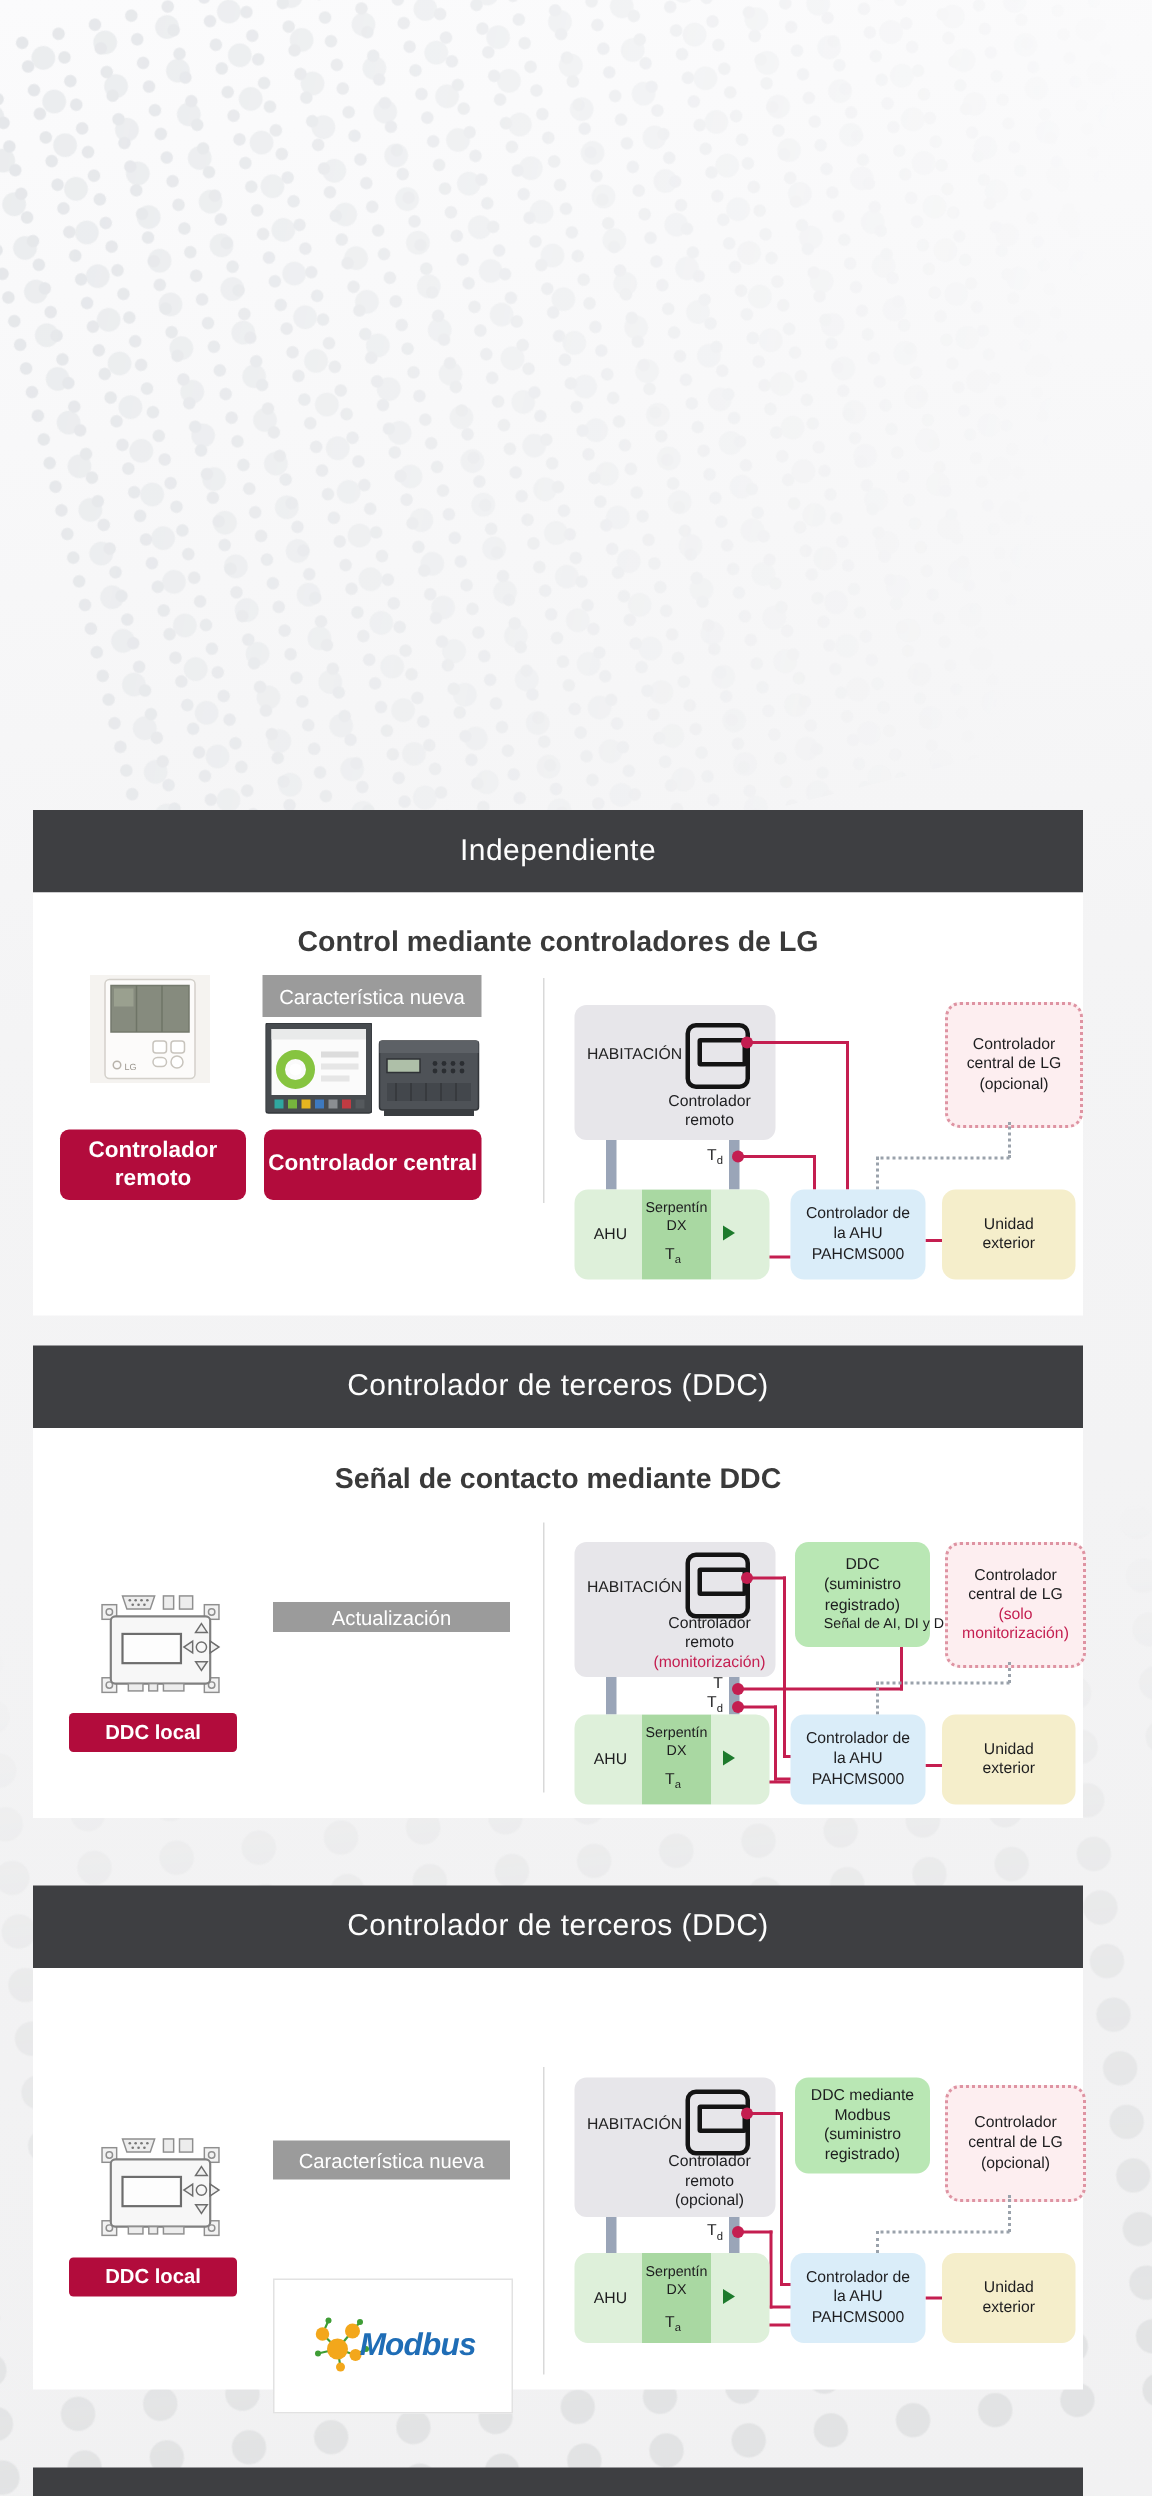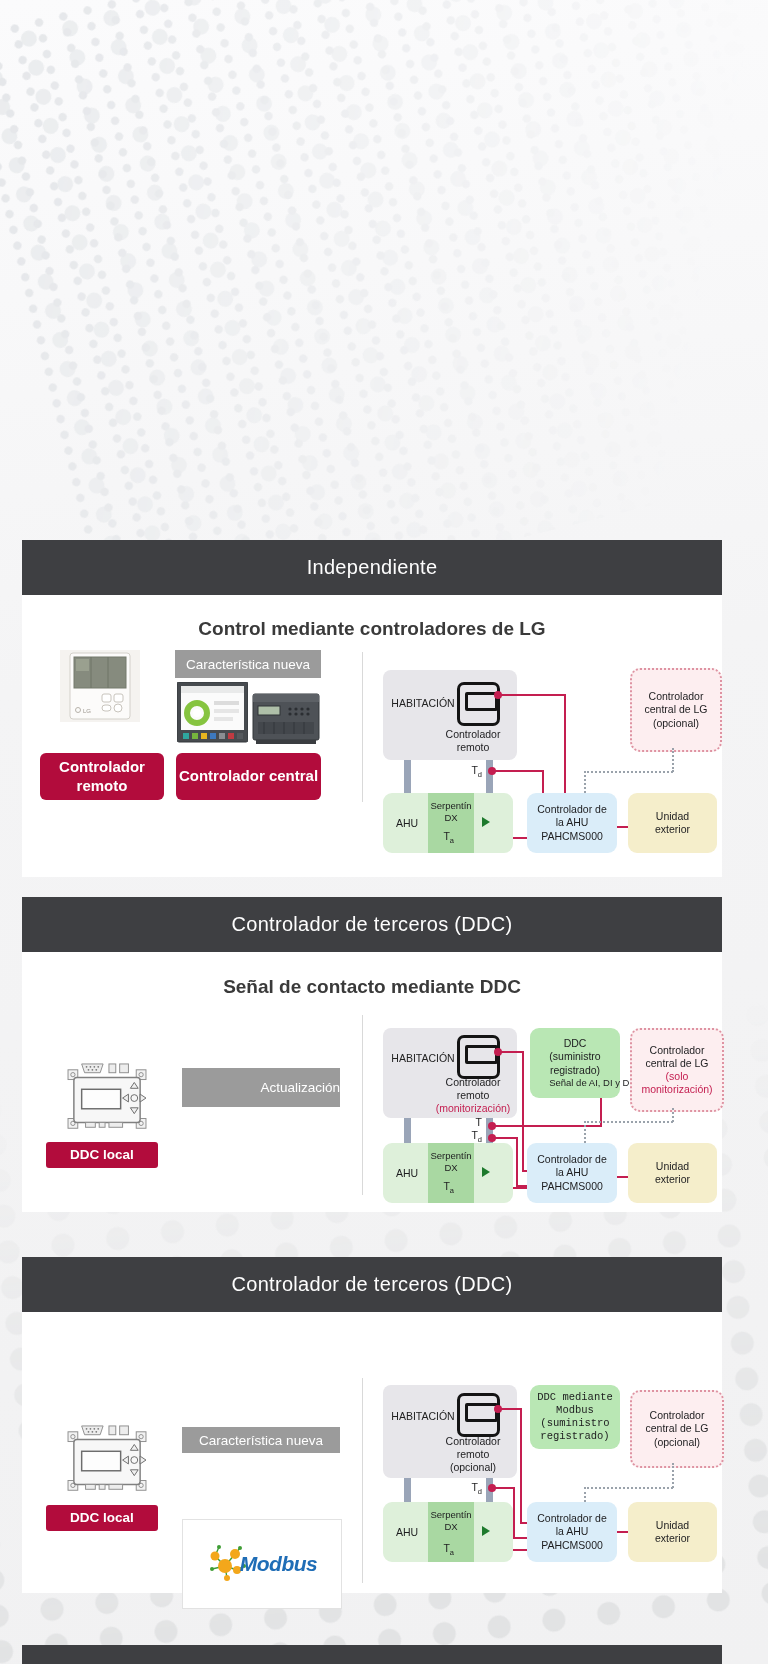--- a/index.html
+++ b/index.html
@@ -233,21 +233,21 @@
       <g fill="#ededed" stroke="#8f8f8f">
           <rect x="20" y="62" width="10" height="5"></rect>
           <rect x="34" y="62" width="6" height="5"></rect>
           <rect x="44" y="62" width="14" height="5"></rect>
         </g>
     </svg>
   </div>
   <div class="abs redbox small z1" style="left:46px;top:1142px;width:112px;height:26px;">
     <span>DDC local</span>
   </div>
-  <div class="abs badge z1" style="left:182px;top:1068px;width:158px;height:39px;justify-content:flex-end;">
+  <div class="abs badge z1" style="left:182px;top:1068px;width:158px;height:20px;">
     <span>Actualización</span>
   </div>
 
   <div class="abs vdiv z1" style="left:362px;top:1015px;height:180px;"></div>
   <div class="abs room z1" style="left:383px;top:1028px;width:134px;height:90px;">
     <span class="abs roomlabel" style="left:4px;top:24px;width:72px;text-align:center;">HABITACIÓN</span>
     <div class="abs glyph" style="left:74px;top:7px;width:37px;height:38px;">
         <div class="scr"></div>
       </div>
     <span class="abs dnode" style="left:46px;top:48px;width:88px;">Controlador remoto</span>
@@ -387,21 +387,21 @@
 
   <div class="abs vdiv z1" style="left:362px;top:1378px;height:205px;"></div>
   <div class="abs room z1" style="left:383px;top:1385px;width:134px;height:93px;">
     <span class="abs roomlabel" style="left:4px;top:25px;width:72px;text-align:center;">HABITACIÓN</span>
     <div class="abs glyph" style="left:74px;top:8px;width:37px;height:38px;">
         <div class="scr"></div>
       </div>
     <span class="abs dnode" style="left:46px;top:50px;width:88px;">Controlador remoto</span>
     <span class="abs dnode" style="left:40px;top:76px;width:100px;">(opcional)</span>
   </div>
-  <div class="abs greenbox dnode z1" style="left:530px;top:1385px;width:90px;height:64px;font-family:Liberation Mono, monospace;">
+  <div class="abs greenbox dnode z1" style="left:530px;top:1385px;width:90px;height:64px;">
     <span class="wrapspan" style="width:78px;">DDC mediante Modbus (suministro registrado)</span>
   </div>
   <div class="abs pinkbox dnode z1" style="left:630px;top:1390px;width:90px;height:74px;">
     <span class="wrapspan" style="width:78px;">Controlador central de LG</span>
     <span class="wrapspan" style="width:78px;">(opcional)</span>
   </div>
   <div class="abs leg z1" style="left:404px;top:1478px;height:24px;"></div>
   <div class="abs leg z1" style="left:486px;top:1478px;height:24px;"></div>
   <div class="abs slabel z1" style="left:450px;top:1481px;width:32px;"><span>T</span><sub>d</sub></div>
 

